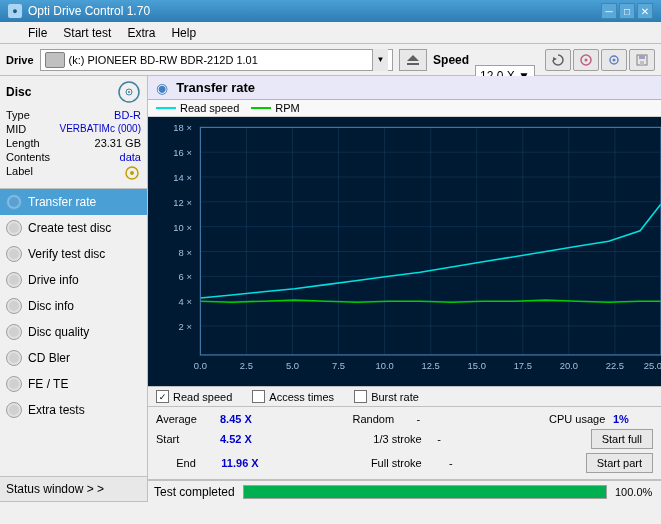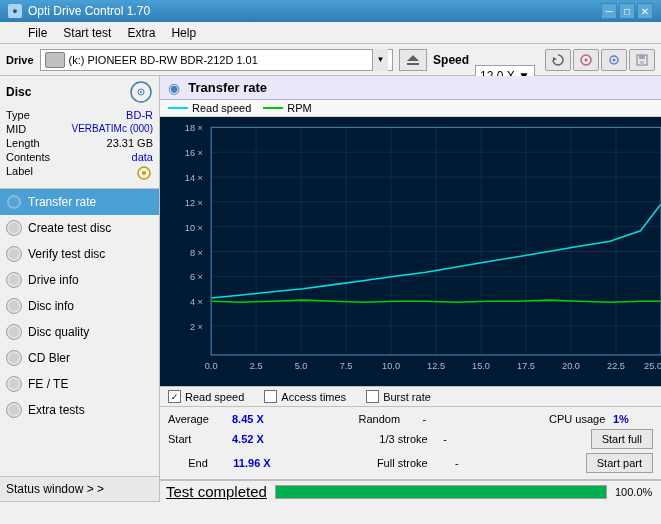--- a/index.html
+++ b/index.html
@@ -25,21 +25,21 @@
     .eject-btn { width: 28px; height: 22px; background: #e8e8e8; border: 1px solid #a0a0a0; cursor: pointer; display: flex; align-items: center; justify-content: center; }
     .speed-label { font-size: 12px; font-weight: bold; }
     .speed-selector { background: white; border: 1px solid #a0a0a0; height: 22px; padding: 0 4px; font-size: 12px; display: flex; align-items: center; gap: 2px; margin-top: 32px; }
     .toolbar-btns { display: flex; gap: 2px; margin-left: 4px; }
     .toolbar-btn { width: 26px; height: 22px; background: #e8e8e8; border: 1px solid #a0a0a0; cursor: pointer; display: flex; align-items: center; justify-content: center; border-radius: 2px; }
 
     
     .main-layout { display: flex; height: calc(524px - 22px - 22px - 32px - 22px); }
 
     
-    .left-panel { width: 160px; background: #f0f0f0; border-right: 1px solid #c0c0c0; display: flex; flex-direction: column; }
+    .left-panel { width: 148px; background: #f0f0f0; border-right: 1px solid #c0c0c0; display: flex; flex-direction: column; }
     
     
     .disc-info-section { padding: 4px 6px; border-bottom: 1px solid #c0c0c0; }
     .disc-section-header { display: flex; align-items: center; justify-content: space-between; margin-bottom: 4px; }
     .disc-section-title { font-size: 12px; font-weight: bold; color: #000; }
     .disc-icon { width: 24px; height: 24px; }
     .disc-row { display: flex; justify-content: space-between; padding: 1px 0; }
     .disc-key { color: #000; font-size: 11px; }
     .disc-val { color: #0000cc; font-size: 11px; }
     .disc-val-normal { color: #000; font-size: 11px; }
@@ -82,21 +82,21 @@
     .stat-key { color: #000; font-size: 11px; width: 60px; }
     .stat-val { color: #0000cc; font-size: 11px; font-weight: bold; min-width: 40px; }
     .stat-dash { color: #000; font-size: 11px; }
     .start-btn { background: #e8e8e8; border: 1px solid #a0a0a0; padding: 2px 10px; font-size: 11px; cursor: pointer; height: 20px; display: flex; align-items: center; }
 
     
     .progress-bar-area { height: 22px; background: #f0f0f0; border-top: 1px solid #c0c0c0; display: flex; align-items: center; padding: 0 6px; gap: 8px; }
     .progress-bar-outer { flex: 1; height: 14px; background: white; border: 1px solid #a0a0a0; }
     .progress-bar-inner { height: 100%; background: #00b050; }
     .progress-text { font-size: 11px; color: #000; min-width: 40px; }
-    .status-text { font-size: 15px; color: #000; text-decoration: underline; }
+    .status-text { font-size: 12px; color: #000; }
   </style>
 </head>
 <body>
 
 <div class="title-bar">
   <div class="title-bar-left">
     <div class="title-bar-icon">●</div>
     <span>Opti Drive Control 1.70</span>
   </div>
   <div class="title-bar-controls">

